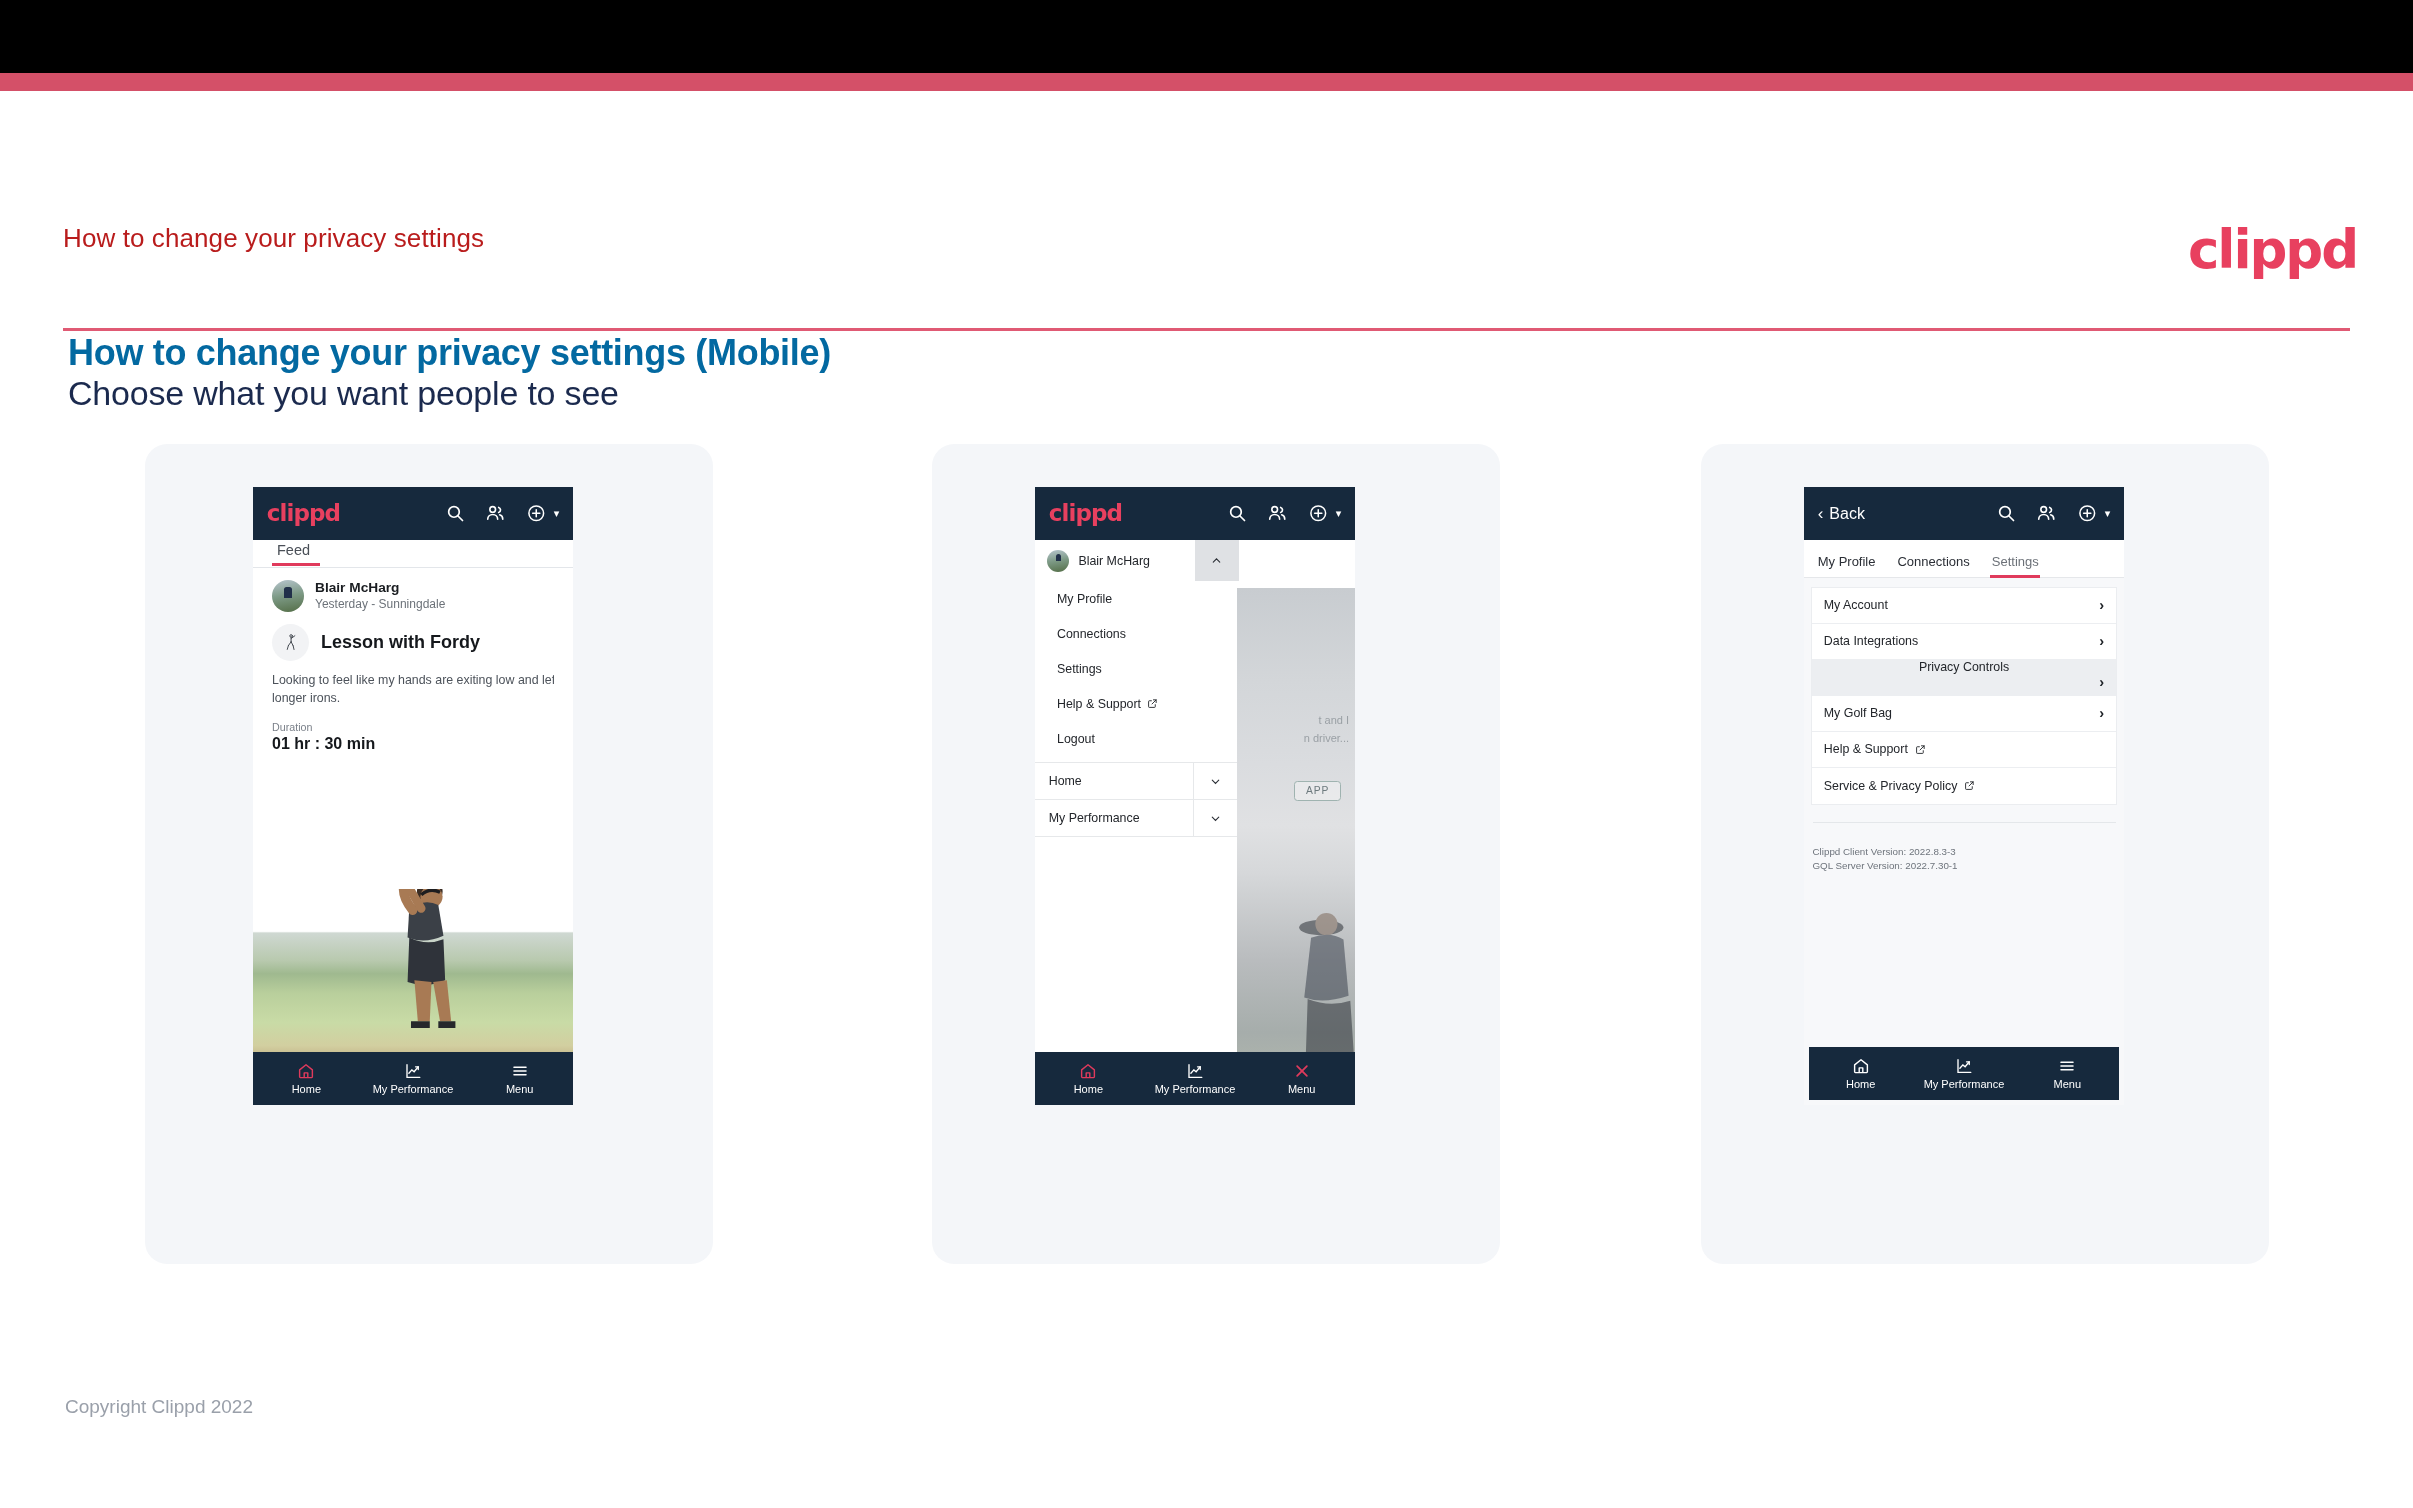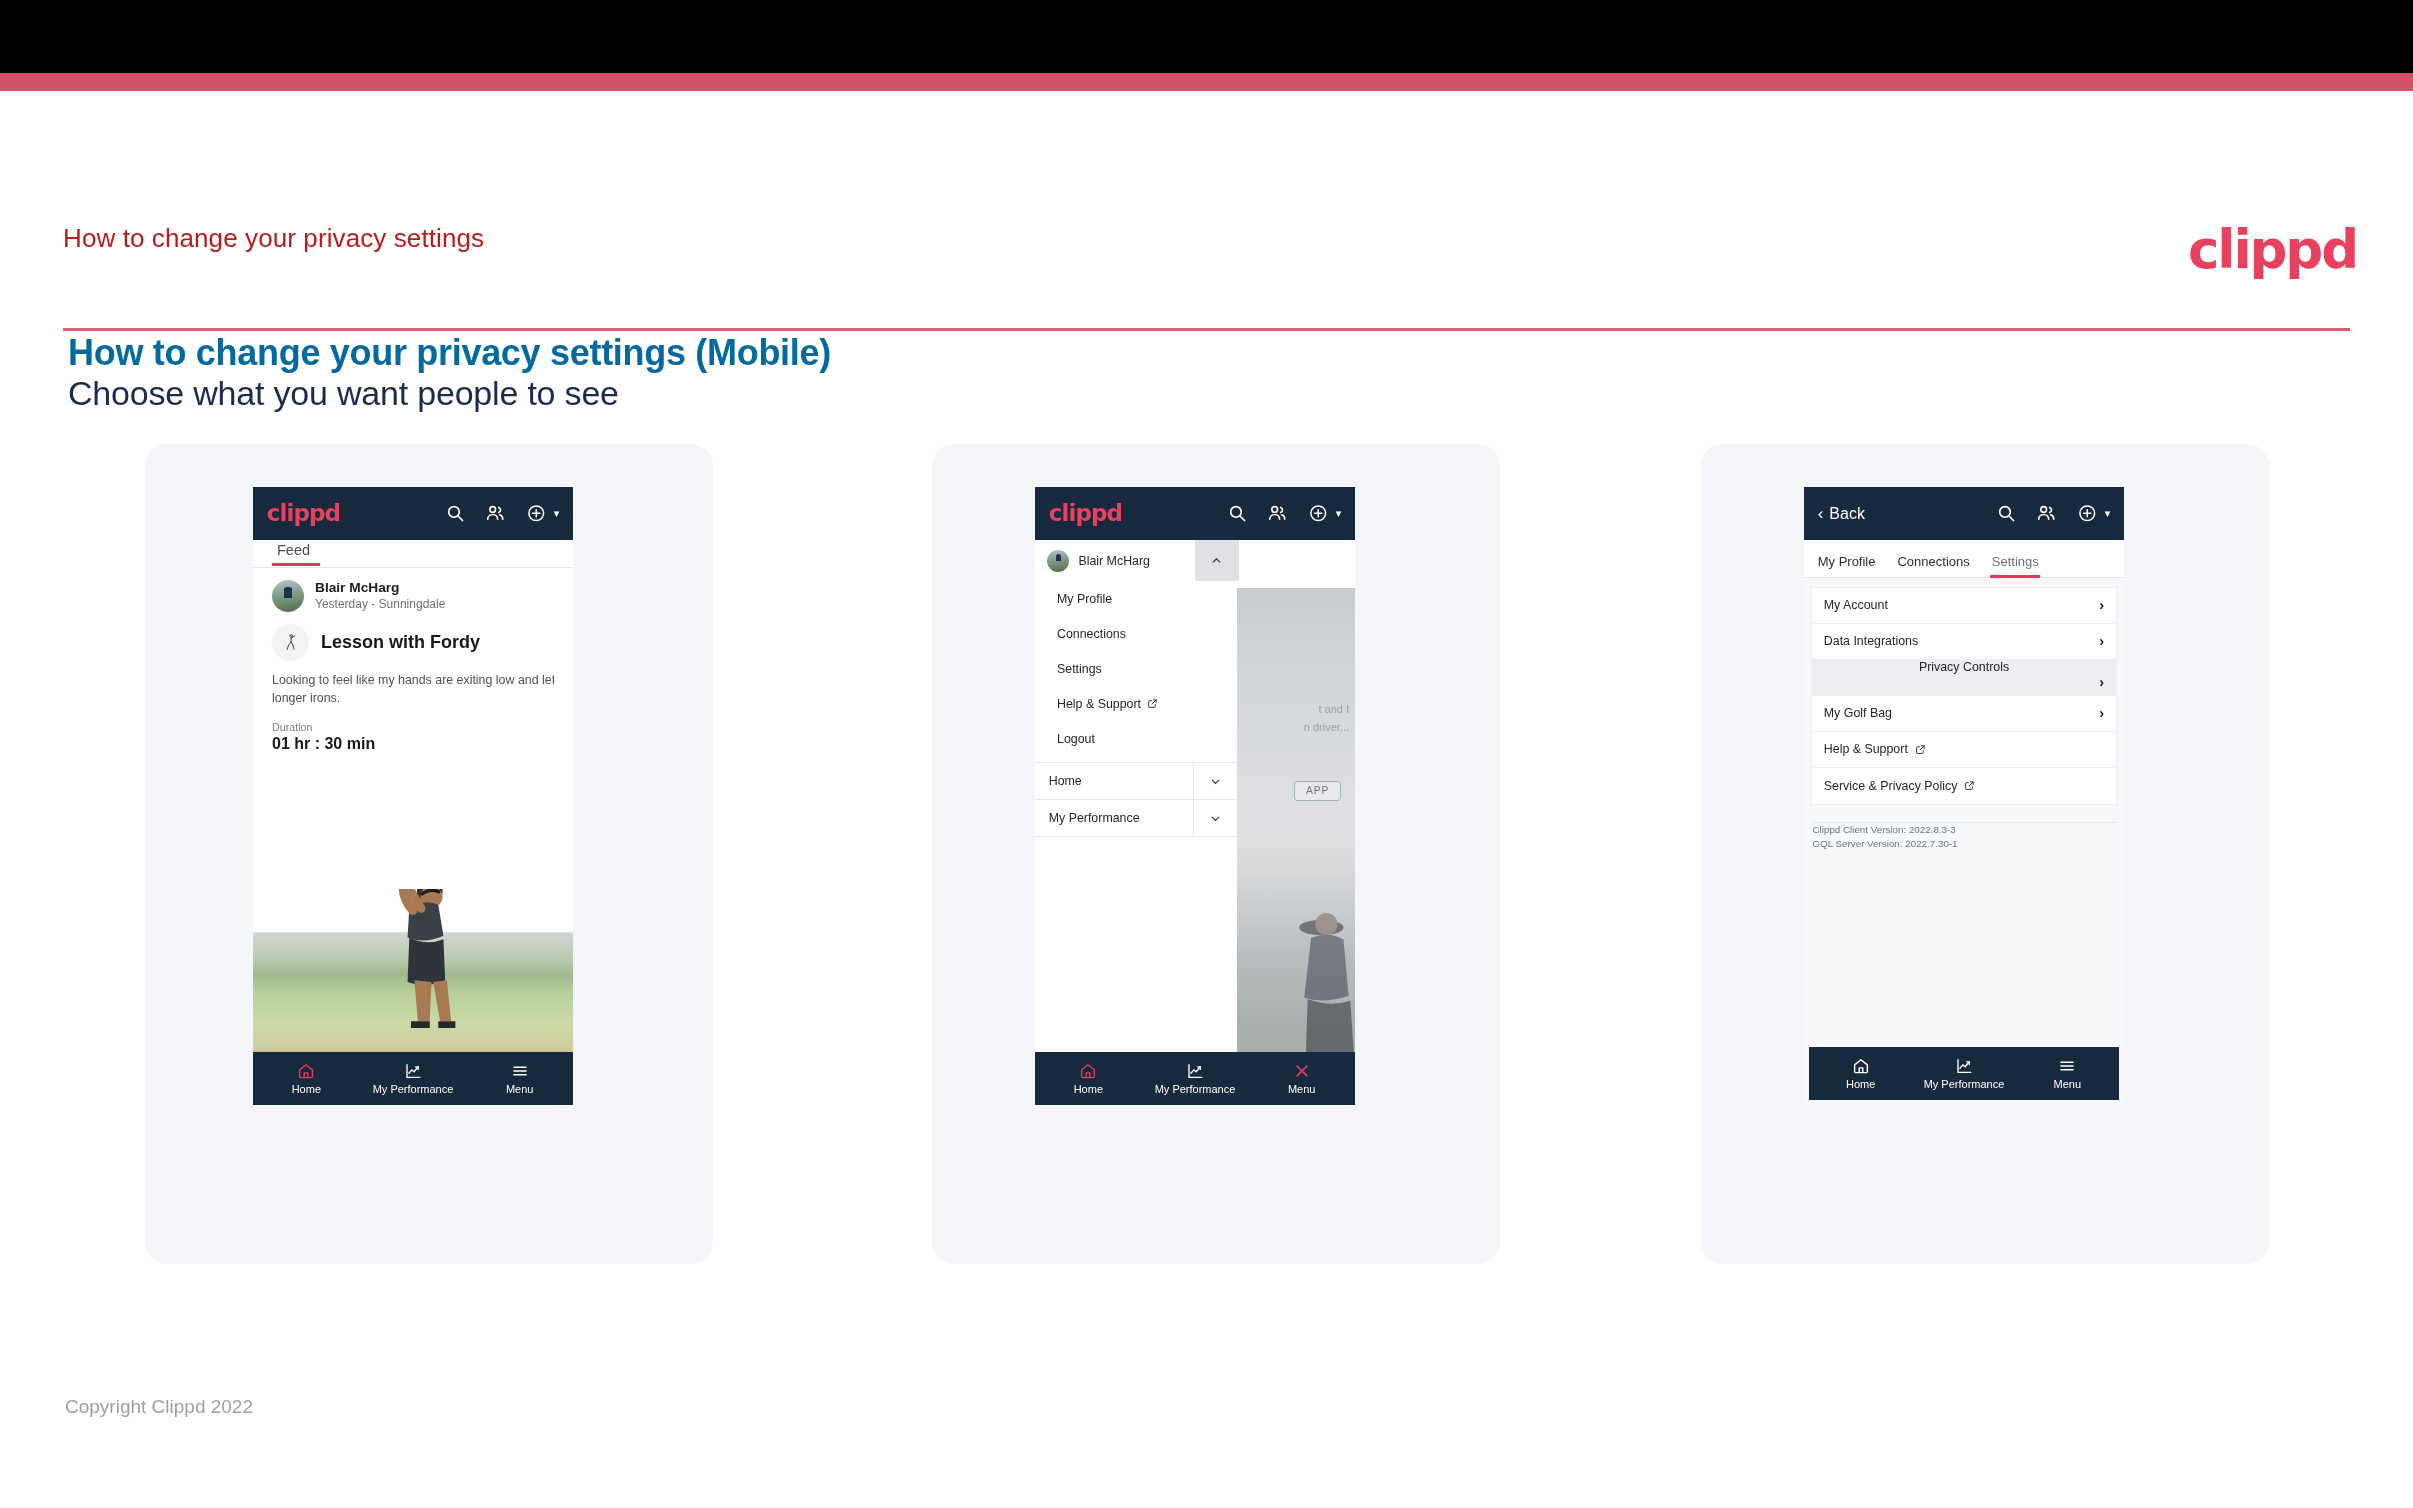--- a/index.html
+++ b/index.html
@@ -152,21 +152,21 @@
     position:absolute; left:202px; right:0; top:53px; bottom:0;
     background:#ffffff;
   }
   .p2-dim-inner{
     position:absolute; left:0; right:0; top:48px; bottom:0;
     background:linear-gradient(to bottom,
         #c8ccd0 0%, #d3d6d9 18%, #dadcdf 34%, #e0e1e3 46%,
         #d6d8da 55%, #b9bcbe 72%, #a6adab 86%, #b5bcae 100%);
   }
   .p2-ghost-text{
-    position:absolute; right:6px; top:161px; font-size:11px; color:#9aa0a5;
+    position:absolute; right:6px; top:172px; font-size:11px; color:#9aa0a5;
     text-align:right; line-height:1.6;
   }
   .p2-app-chip{
     position:absolute; right:13.7px; top:241px; border:0.9px solid #9fb3b0;
     border-radius:3.4px; padding:3.4px 11px; font-size:10.3px;
     letter-spacing:0.9px; color:#6d7a7e; background:rgba(255,255,255,.35);
   }
   .p2-menu {
     position:absolute; left:0; top:53px; width:202px; bottom:0;
     background:#ffffff; z-index:4;
@@ -209,21 +209,21 @@
   .p3-list { margin:8.5px 6.8px 0 6.8px; background:#fff; border:0.9px solid #ebedf0; }
   .p3-row {
     height:36px; display:flex; align-items:center; padding:0 12px;
     font-size:12.4px; color:#23262b; border-bottom:0.9px solid #eceef1; position:relative;
   }
   .p3-row:last-child { border-bottom:none; }
   .p3-row.hl { background:#eceef1;flex-direction:column; }
   .p3-row .arw { margin-left:auto; font-size:14.5px; color:#1d2126; font-weight:700; }
   .p3-row .ext { margin-left:6.8px; display:inline-flex; }
   .p3-ver {
-    margin:17px 8.5px 0 8.5px; padding-top:0; border-top:0.9px solid #e4e7ea;
+    margin:17px 8.5px 0 8.5px; padding-top:22px; border-top:0.9px solid #e4e7ea;
     font-size:9.8px; color:#6e747c; line-height:1.5;
   }
 
   
   .footer {
     position:absolute; left:65px; bottom:90px;
     font-size:19px; color:#9aa0aa;
   }
 </style>
 </head>

